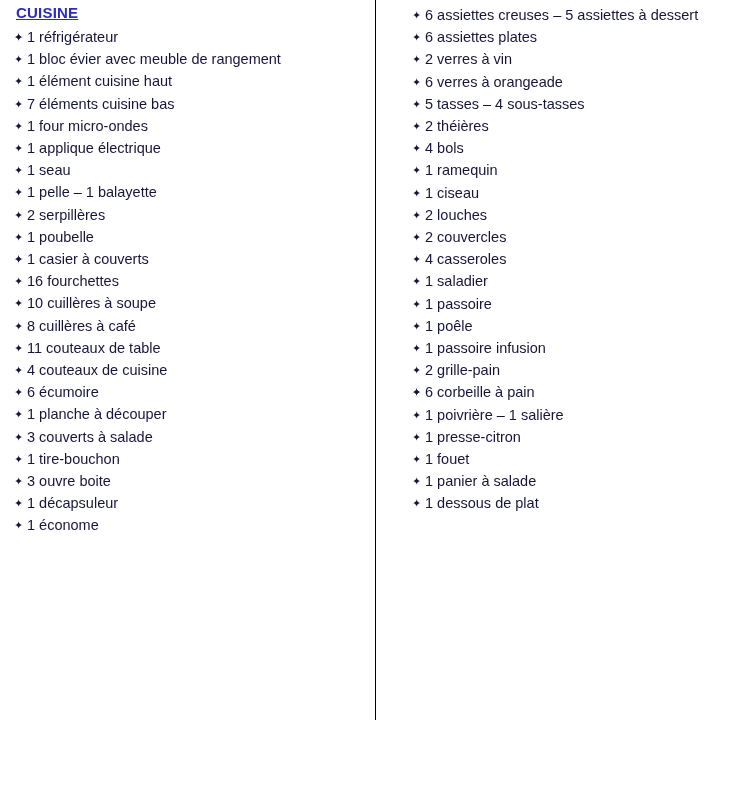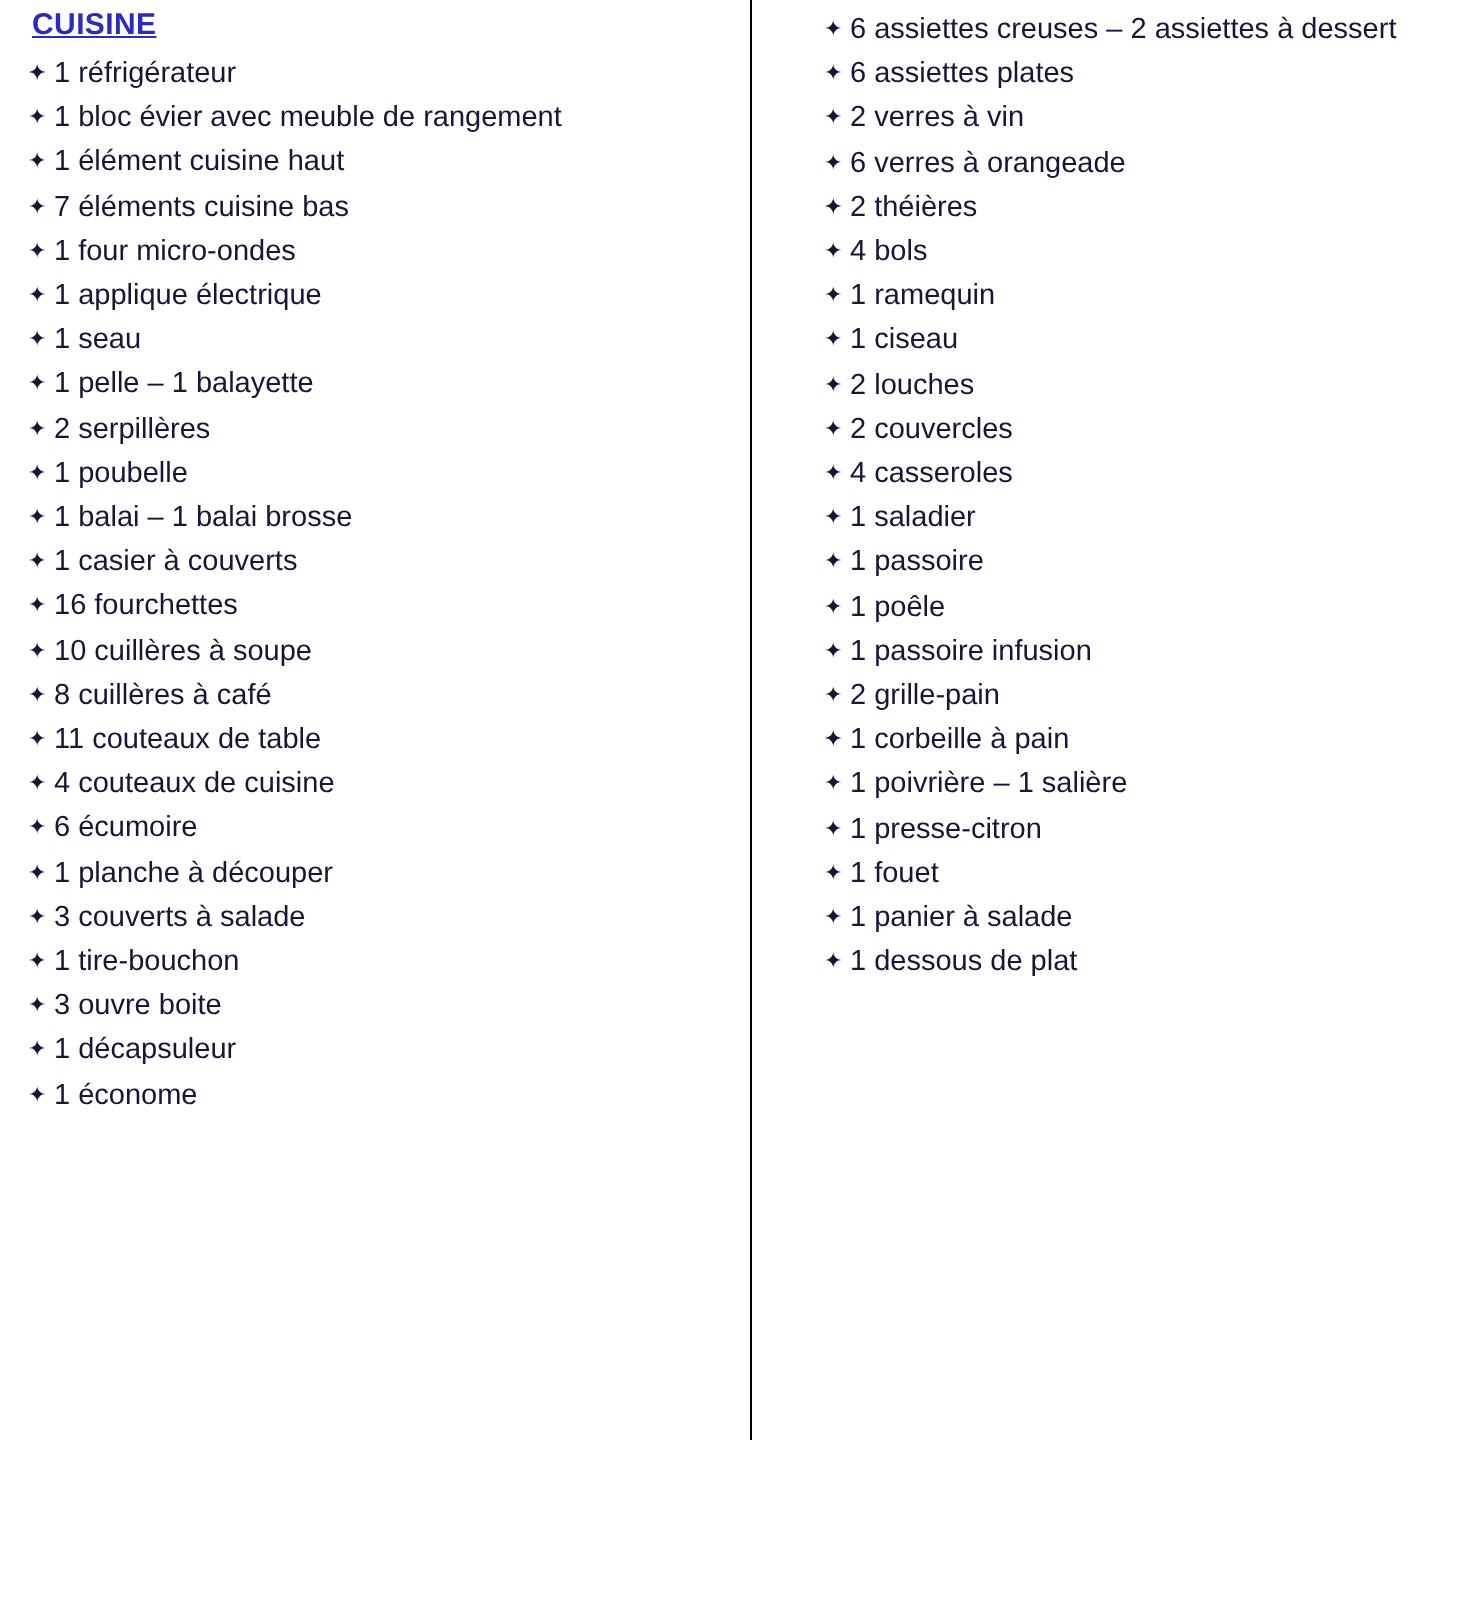--- a/index.html
+++ b/index.html
@@ -93,21 +93,21 @@
           <li><span class="bullet">✦</span><span>1 réfrigérateur</span></li>
           <li><span class="bullet">✦</span><span>1 bloc évier avec meuble de rangement</span></li>
           <li><span class="bullet">✦</span><span>1 élément cuisine haut</span></li>
           <li><span class="bullet">✦</span><span>7 éléments cuisine bas</span></li>
           <li><span class="bullet">✦</span><span>1 four micro-ondes</span></li>
           <li><span class="bullet">✦</span><span>1 applique électrique</span></li>
           <li><span class="bullet">✦</span><span>1 seau</span></li>
           <li><span class="bullet">✦</span><span>1 pelle – 1 balayette</span></li>
           <li><span class="bullet">✦</span><span>2 serpillères</span></li>
           <li><span class="bullet">✦</span><span>1 poubelle</span></li>
-          <li><span class="bullet">✦</span><span>1 balai – 1 balai brosse</span></li>
+          <li><span class="bullet">✦</span></li>
           <li><span class="bullet">✦</span><span>1 casier à couverts</span></li>
           <li><span class="bullet">✦</span><span>16 fourchettes</span></li>
           <li><span class="bullet">✦</span><span>10 cuillères à soupe</span></li>
           <li><span class="bullet">✦</span><span>8 cuillères à café</span></li>
           <li><span class="bullet">✦</span><span>11 couteaux de table</span></li>
           <li><span class="bullet">✦</span><span>4 couteaux de cuisine</span></li>
           <li><span class="bullet">✦</span><span>6 écumoire</span></li>
           <li><span class="bullet">✦</span><span>1 planche à découper</span></li>
           <li><span class="bullet">✦</span><span>3 couverts à salade</span></li>
           <li><span class="bullet">✦</span><span>1 tire-bouchon</span></li>
@@ -115,39 +115,39 @@
           <li><span class="bullet">✦</span><span>1 décapsuleur</span></li>
           <li><span class="bullet">✦</span><span>1 économe</span></li>
         </ul>
     </div>
 
     <div class="divider"></div>
 
     <div class="col col-right">
       <div class="spacer-top-right"></div>
       <ul class="items" id="right-list">
-          <li><span class="bullet">✦</span><span>6 assiettes creuses – 2 assiettes à dessert</span></li>
+          <li><span class="bullet">✦</span><span>6 assiettes creuses – 5 assiettes à dessert</span></li>
           <li><span class="bullet">✦</span><span>6 assiettes plates</span></li>
           <li><span class="bullet">✦</span><span>2 verres à vin</span></li>
           <li><span class="bullet">✦</span><span>6 verres à orangeade</span></li>
-          <li><span class="bullet">✦</span></li>
+          <li><span class="bullet">✦</span><span>5 tasses – 4 sous-tasses</span></li>
           <li><span class="bullet">✦</span><span>2 théières</span></li>
           <li><span class="bullet">✦</span><span>4 bols</span></li>
           <li><span class="bullet">✦</span><span>1 ramequin</span></li>
           <li><span class="bullet">✦</span><span>1 ciseau</span></li>
           <li><span class="bullet">✦</span><span>2 louches</span></li>
           <li><span class="bullet">✦</span><span>2 couvercles</span></li>
           <li><span class="bullet">✦</span><span>4 casseroles</span></li>
           <li><span class="bullet">✦</span><span>1 saladier</span></li>
           <li><span class="bullet">✦</span><span>1 passoire</span></li>
           <li><span class="bullet">✦</span><span>1 poêle</span></li>
           <li><span class="bullet">✦</span><span>1 passoire infusion</span></li>
           <li><span class="bullet">✦</span><span>2 grille-pain</span></li>
           <li><span class="bullet">✦</span></li>
-          <li><span class="bullet">✦</span><span>1 corbeille à pain</span></li>
+          <li><span class="bullet">✦</span><span>6 corbeille à pain</span></li>
           <li><span class="bullet">✦</span><span>1 poivrière – 1 salière</span></li>
           <li><span class="bullet">✦</span><span>1 presse-citron</span></li>
           <li><span class="bullet">✦</span><span>1 fouet</span></li>
           <li><span class="bullet">✦</span><span>1 panier à salade</span></li>
           <li><span class="bullet">✦</span><span>1 dessous de plat</span></li>
         </ul>
     </div>
 
   </div>
 </div>

